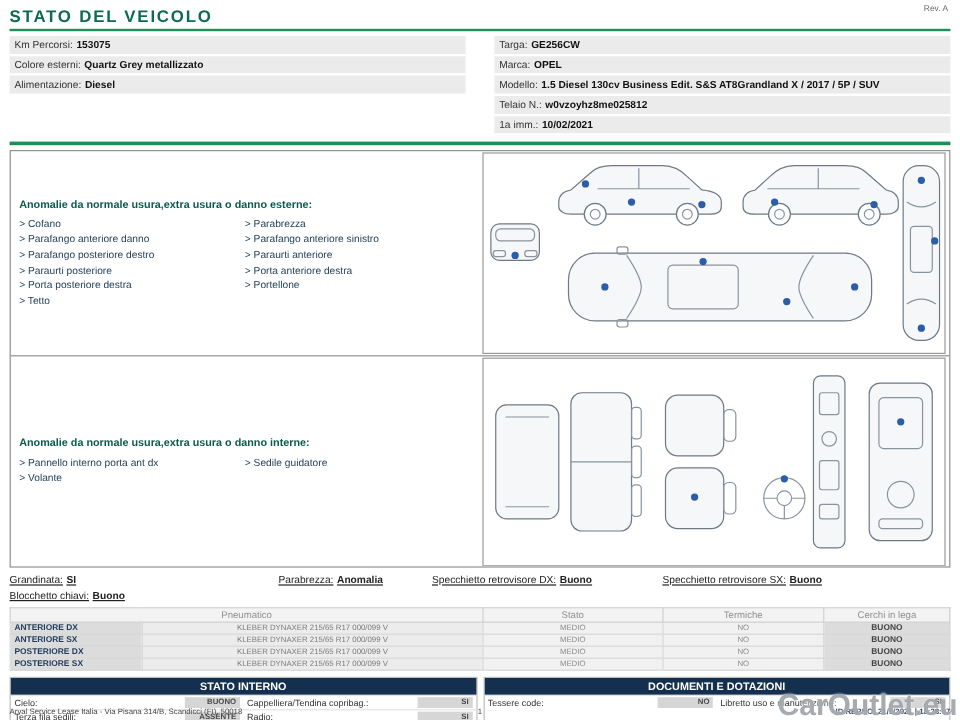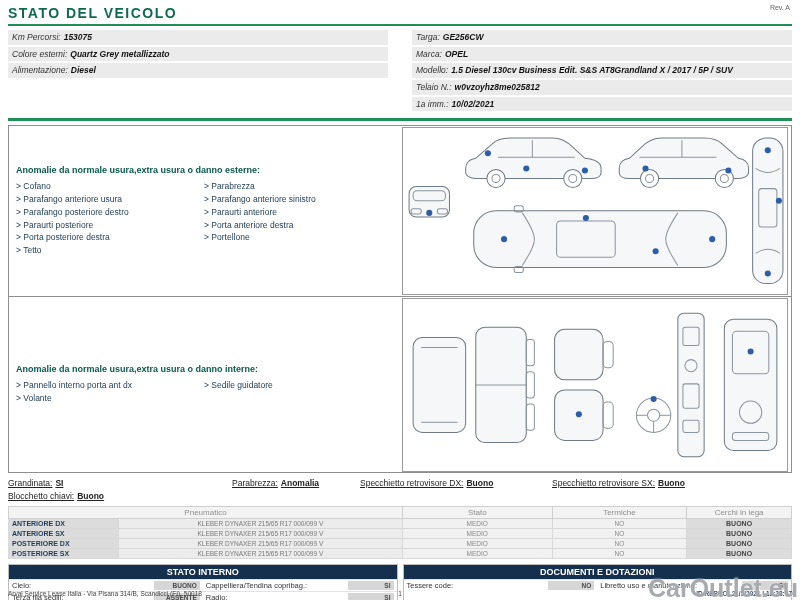--- a/index.html
+++ b/index.html
@@ -11,21 +11,21 @@
   }
   .page { position:absolute; inset:0; padding:5px 8px; }
 
   
   .title { color:#0c6b4f; font-weight:bold; font-size:14px; letter-spacing:1.5px; }
   .rev { position:absolute; top:4px; right:10px; font-size:7px; color:#666; }
   .green-line-thin { height:2px; background:#1d8f57; margin:3px 0 4px; }
   .green-line-thick { height:3px; background:#1d8f57; margin:5px 0 4px; }
 
   
-  .info-wrap { display:flex; gap:24px;font-style:italic; }
+  .info-wrap { display:flex; gap:24px; }
   .info-col { flex:1; }
   .info-row { background:#ebebeb; border-bottom:2px solid #fff; padding:2px 4px; font-size:8.5px; line-height:1.25; color:#333; }
   .info-row b { margin-left:3px; color:#111; }
 
   
   .main-box { border:1px solid #8f8f8f; }
   .section { display:flex;align-items:center; }
   .sec-ext { height:170px; }
   .sec-int { height:176px; border-top:1px solid #8f8f8f; }
   .anom { width:390px; padding:5px 7px; }
@@ -105,21 +105,21 @@
   <div class="green-line-thick"></div>
 
   <div class="main-box">
 
     <div class="section sec-ext">
       <div class="anom">
         <div class="anom-title">Anomalie da normale usura,extra usura o danno esterne:</div>
         <div class="anom-cols">
           <div class="anom-col">
             <div class="anom-item">Cofano</div>
-            <div class="anom-item">Parafango anteriore usura</div>
+            <div class="anom-item">Parafango anteriore danno</div>
             <div class="anom-item">Parafango posteriore destro</div>
             <div class="anom-item">Paraurti posteriore</div>
             <div class="anom-item">Porta posteriore destra</div>
             <div class="anom-item">Tetto</div>
           </div>
           <div class="anom-col">
             <div class="anom-item">Parabrezza</div>
             <div class="anom-item">Parafango anteriore sinistro</div>
             <div class="anom-item">Paraurti anteriore</div>
             <div class="anom-item">Porta anteriore destra</div>

